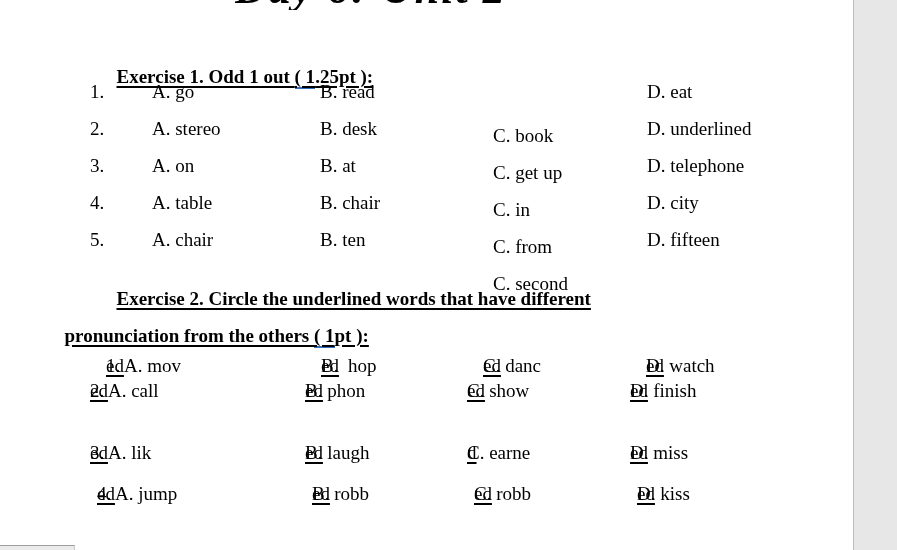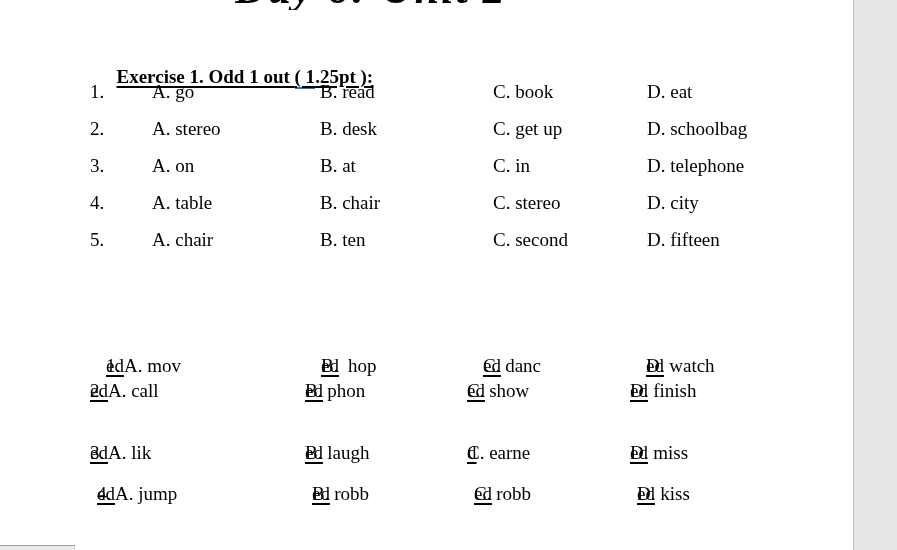--- a/index.html
+++ b/index.html
@@ -68,21 +68,21 @@
   .row {
     position: absolute;
     left: 0; width: 853px; height: 37px;
     font-size: 19px;
     white-space: pre;
   }
   .row span { position: absolute; top: 0; }
   .ex1-row .col-num { left: 90px; }
   .ex1-row .col-a { left: 152px; }
   .ex1-row .col-b { left: 320px; }
-  .ex1-row .col-c { left: 493px; }
+  .ex1-row .col-c { left: 493px; margin-top: 44px; }
   .ex1-row .col-d { left: 647px; }
   .ex1-r1 { top: 81px; }
   .ex1-r2 { top: 118px; }
   .ex1-r3 { top: 155px; }
   .ex1-r4 { top: 192px; }
   .ex1-r5 { top: 229px; }
 
   .ex2-row .col-a { left: 90px; }
   .ex2-row .col-b { left: 305px; }
   .ex2-row .col-c { left: 467px; }
@@ -125,44 +125,50 @@
       <span class="col-a">A. go</span>
       <span class="col-b">B. read</span>
       <span class="col-c">C. book</span>
       <span class="col-d">D. eat</span>
     </div>
     <div class="row ex1-row ex1-r2">
       <span class="col-num">2.</span>
       <span class="col-a">A. stereo</span>
       <span class="col-b">B. desk</span>
       <span class="col-c">C. get up</span>
-      <span class="col-d">D. schoolbag</span>
+      <span class="col-d">D. underlined</span>
     </div>
     <div class="row ex1-row ex1-r3">
       <span class="col-num">3.</span>
       <span class="col-a">A. on</span>
       <span class="col-b">B. at</span>
       <span class="col-c">C. in</span>
       <span class="col-d">D. telephone</span>
     </div>
     <div class="row ex1-row ex1-r4">
       <span class="col-num">4.</span>
       <span class="col-a">A. table</span>
       <span class="col-b">B. chair</span>
-      <span class="col-c">C. stereo</span>
+      <span class="col-c">C. from</span>
       <span class="col-d">D. city</span>
     </div>
     <div class="row ex1-row ex1-r5">
       <span class="col-num">5.</span>
       <span class="col-a">A. chair</span>
       <span class="col-b">B. ten</span>
       <span class="col-c">C. second</span>
       <span class="col-d">D. fifteen</span>
     </div>
 
+    <div class="heading ex2-heading-l1">
+      <span class="h-underline">Exercise 2. Circle the underlined words that have different</span>
+    </div>
+    <div class="heading ex2-heading-l2">
+      <span class="h-underline"><span>pronunciation from the others </span><span class="blue-u">( 1</span><span>pt ):</span></span>
+    </div>
 
     <div class="row ex2-row ex2-r1">
       <span class="col-a"><span>1. A. mov</span><span class="u-ed">ed</span></span>
       <span class="col-b"><span>B.  hop</span><span class="u-ed">ed</span></span>
       <span class="col-c"><span>C. danc</span><span class="u-ed">ed</span></span>
       <span class="col-d"><span>D. watch</span><span class="u-ed">ed</span></span>
     </div>
     <div class="row ex2-row ex2-r2">
       <span class="col-a"><span>2. A. call</span><span class="u-ed">ed</span></span>
       <span class="col-b"><span>B. phon</span><span class="u-ed">ed</span></span>

